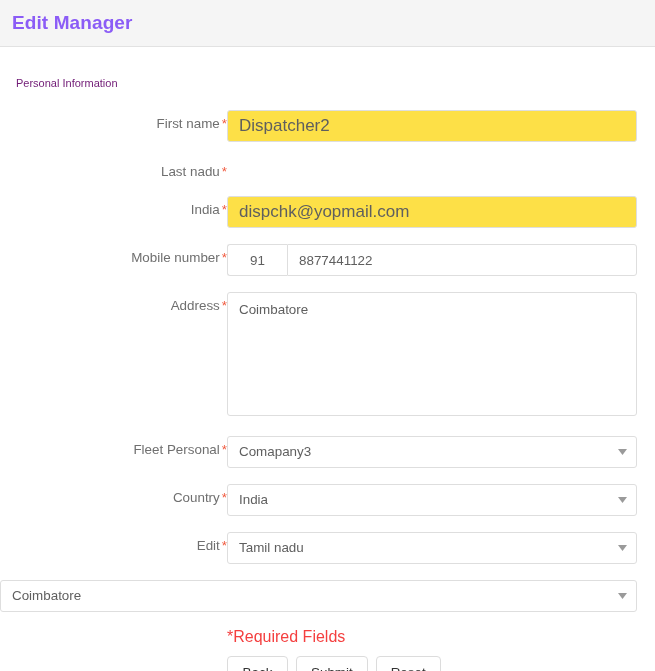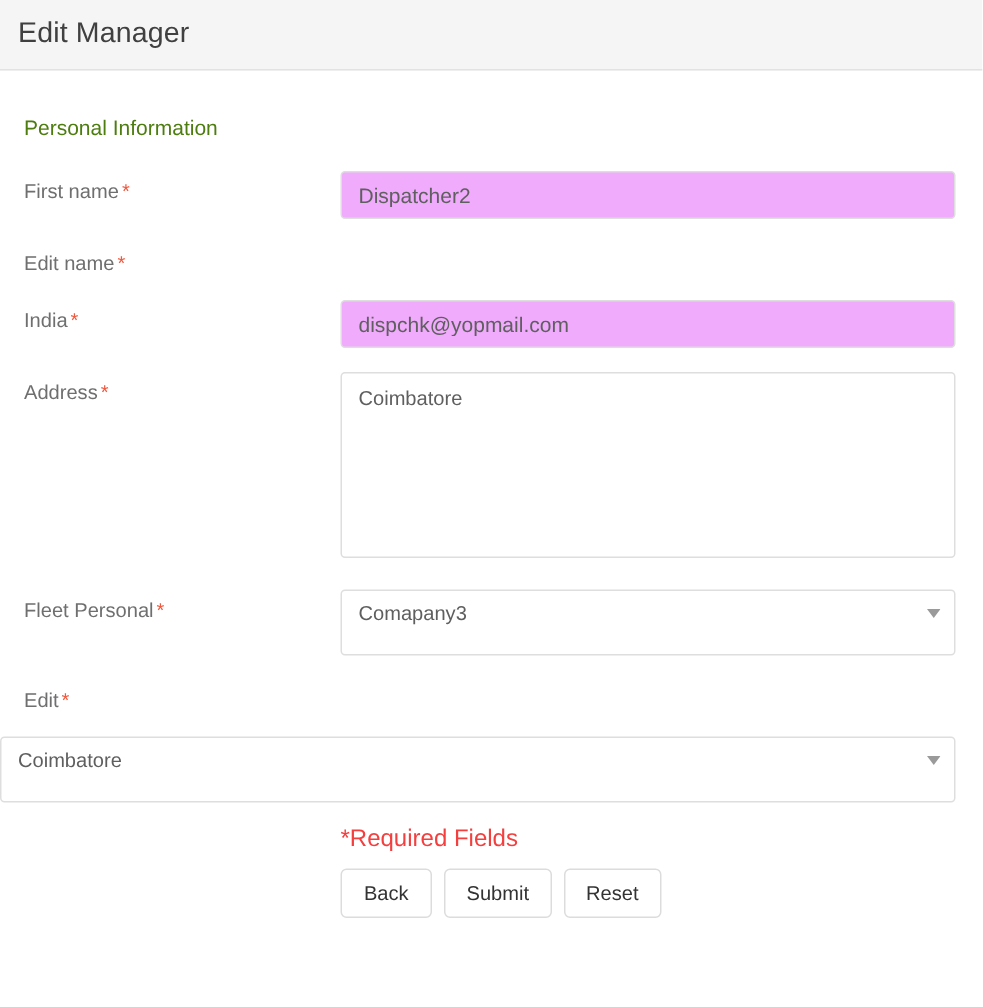--- a/index.html
+++ b/index.html
@@ -20,29 +20,29 @@
     height: 47px;
     background: #f5f5f5;
     border-bottom: 1px solid #e2e2e2;
     box-sizing: border-box;
     display: flex;
     align-items: center;
     padding-left: 12px;
   }
   .page-header-title {
     font-size: 19px;
-    color: #404040;
-    font-weight: normal;
+    color: #8b5cf6;
+    font-weight: bold;
     letter-spacing: .1px;
   }
 
   
   .section-heading {
-    font-size: 14px;
-    color: #4d7c0f;
+    font-size: 11px;
+    color: #701a75;
     font-weight: normal;
     margin: 0;
     padding: 30px 0 0 16px;
   }
 
   
   .form {
     padding: 0;
     margin: 0;
   }
@@ -55,42 +55,43 @@
 
   .field-label {
     width: 227px;
     box-sizing: border-box;
     padding-left: 16px;
     padding-top: 6px;
     font-size: 13.4px;
     color: #6f6f6f;
     line-height: 16px;
     flex: 0 0 227px;
+    text-align: right;
   }
   .req-star {
     color: #f0593e;
     font-size: 13.4px;
     padding-left: 2px;
   }
 
   .field-control {
     flex: 1 1 auto;
     padding-right: 18px;
   }
 
   .text-input {
     width: 100%;
     height: 32px;
     box-sizing: border-box;
     border: 1px solid #dedede;
     border-radius: 3px;
-    background: #f0abfc;
+    background: #fde047;
     padding: 0 11px;
     font-family: "Liberation Sans", sans-serif;
-    font-size: 14px;
+    font-size: 17px;
     color: #5f5f5f;
     outline: none;
   }
 
   
   .phone-group {
     display: flex;
     width: 100%;
   }
   .phone-code {
@@ -137,21 +138,21 @@
     line-height: 17px;
   }
 
   
   .select-wrap {
     position: relative;
     width: 100%;
   }
   .select-box {
     width: 100%;
-    height: 44px;
+    height: 32px;
     box-sizing: border-box;
     border: 1px solid #dedede;
     border-radius: 3px;
     background: #ffffff;
     padding: 0 26px 0 11px;
     font-size: 13.4px;
     color: #5f5f5f;
     line-height: 30px;
     white-space: nowrap;
     overflow: hidden;
@@ -212,33 +213,44 @@
     <div class="field-label">
       <span>First name</span><span class="req-star">*</span>
     </div>
     <div class="field-control">
       <input class="text-input" type="text" value="Dispatcher2" style="">
     </div>
   </div>
 
   <div class="form-row">
     <div class="field-label">
-      <span>Edit name</span><span class="req-star">*</span>
+      <span>Last nadu</span><span class="req-star">*</span>
     </div>
   </div>
 
   <div class="form-row">
     <div class="field-label">
       <span>India</span><span class="req-star">*</span>
     </div>
     <div class="field-control">
       <input class="text-input" type="text" value="dispchk@yopmail.com" style="">
     </div>
   </div>
 
+  <div class="form-row">
+    <div class="field-label">
+      <span>Mobile number</span><span class="req-star">*</span>
+    </div>
+    <div class="field-control">
+      <div class="phone-group">
+        <input class="phone-code" type="text" value="91" style="">
+        <input class="phone-number" type="text" value="8877441122" style="">
+      </div>
+    </div>
+  </div>
 
   <div class="form-row">
     <div class="field-label">
       <span>Address</span><span class="req-star">*</span>
     </div>
     <div class="field-control">
       <textarea class="textarea-input" style="">Coimbatore</textarea>
     </div>
   </div>
 
@@ -251,24 +263,49 @@
         <div class="select-box">Comapany3</div>
         <span class="select-caret">
           <svg width="9" height="6" viewBox="0 0 9 6">
               <polygon points="0,0 9,0 4.5,6" fill="#9a9a9a"></polygon>
             </svg>
         </span>
       </div>
     </div>
   </div>
 
+  <div class="form-row">
+    <div class="field-label">
+      <span>Country</span><span class="req-star">*</span>
+    </div>
+    <div class="field-control">
+      <div class="select-wrap">
+        <div class="select-box">India</div>
+        <span class="select-caret">
+          <svg width="9" height="6" viewBox="0 0 9 6">
+              <polygon points="0,0 9,0 4.5,6" fill="#9a9a9a"></polygon>
+            </svg>
+        </span>
+      </div>
+    </div>
+  </div>
 
   <div class="form-row">
     <div class="field-label">
       <span>Edit</span><span class="req-star">*</span>
+    </div>
+    <div class="field-control">
+      <div class="select-wrap">
+        <div class="select-box">Tamil nadu</div>
+        <span class="select-caret">
+          <svg width="9" height="6" viewBox="0 0 9 6">
+              <polygon points="0,0 9,0 4.5,6" fill="#9a9a9a"></polygon>
+            </svg>
+        </span>
+      </div>
     </div>
   </div>
 
   <div class="form-row">
     <div class="field-control">
       <div class="select-wrap">
         <div class="select-box">Coimbatore</div>
         <span class="select-caret">
           <svg width="9" height="6" viewBox="0 0 9 6">
               <polygon points="0,0 9,0 4.5,6" fill="#9a9a9a"></polygon>

